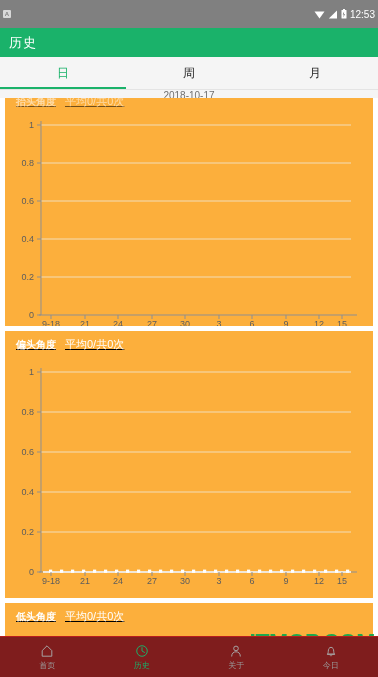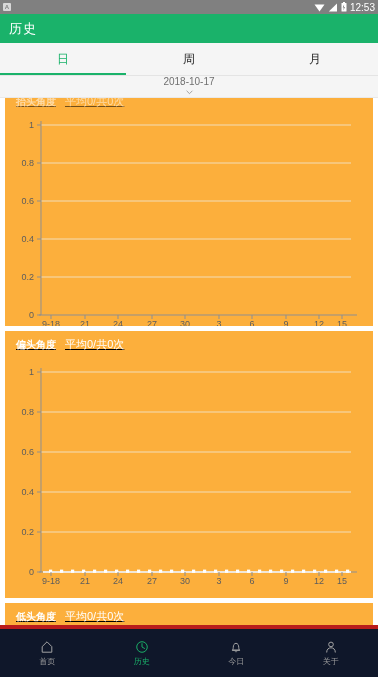--- a/index.html
+++ b/index.html
@@ -6,21 +6,21 @@
   html, body {
     width: 378px; height: 677px;
     font-family: "Liberation Sans", "DejaVu Sans", sans-serif;
     background: #ffffff;
     overflow: hidden;
   }
   .phone { position: relative; width: 378px; height: 677px; background:#fff; }
 
   
   .statusbar {
-    height: 14px; background: #808080; display:flex; align-items:center;
+    height: 28px; background: #808080; display:flex; align-items:center;
     padding: 1px 3px; color:#fff;
   }
   .sb-left { display:flex; align-items:center; gap:2px; flex:1; }
   .sb-appicon {
     width:8px; height:8px; background:#d8d8d8; color:#808080;
     font-size:6px; line-height:8px; text-align:center; border-radius:1px;
     font-weight:bold;
   }
   .sb-right { display:flex; align-items:center; gap:3px; }
   .sb-time { font-size:10px; color:#fff; letter-spacing:0px; }
@@ -71,22 +71,22 @@
   .card-head .stat { font-weight:normal; font-size:11px; }
 
   .chartbox { position:relative; width:100%; }
   .chartsvg { display:block; width:100%; }
 
   
   .card.clipped { margin-top:0; }
 
   
   .bottomnav {
-    position:absolute; bottom:0; left:0; right:0; height:52px;
-    background:#0f172a; border-top:4px solid #b91c1c;
+    position:absolute; bottom:0; left:0; right:0; height:41px;
+    background:#7f1d1d; border-top:1px solid #b91c1c;
     display:flex; align-items:center;
   }
   .navitem {
     flex:1; display:flex; flex-direction:column; align-items:center;
     justify-content:center; gap:1px;
   }
   .navitem .navlabel { font-size:8px; color:#9b9b9b; }
   .navitem.active .navlabel { color:#1ab26a; }
   .navicon { width:16px; height:16px; display:block; }
 
@@ -337,30 +337,30 @@
     <div class="navitem active">
       <svg class="navicon" viewBox="0 0 20 20">
         <circle cx="10" cy="10" r="6.6" fill="none" stroke="#1ab26a" stroke-width="1.2"></circle>
         <polyline points="10,5.8 10,10 13.2,11.8" fill="none" stroke="#1ab26a" stroke-width="1.2" stroke-linecap="round"></polyline>
       </svg>
       <span class="navlabel">历史</span>
     </div>
 
     <div class="navitem">
       <svg class="navicon" viewBox="0 0 20 20">
+        <circle cx="10" cy="6.8" r="2.9" fill="none" stroke="#a8a8a8" stroke-width="1.2"></circle>
+        <path d="M4.6 16.4 C4.6 12.8 7 11 10 11 C13 11 15.4 12.8 15.4 16.4" fill="none" stroke="#a8a8a8" stroke-width="1.2" stroke-linecap="round"></path>
+      </svg>
+      <span class="navlabel">关于</span>
+    </div>
+
+    <div class="navitem">
+      <svg class="navicon" viewBox="0 0 20 20">
         <path d="M5.6 14 C5.6 14 6.6 12.8 6.6 10.4 C6.6 7.6 7.8 5.4 10 5.4 C12.2 5.4 13.4 7.6 13.4 10.4 C13.4 12.8 14.4 14 14.4 14 Z" fill="none" stroke="#a8a8a8" stroke-width="1.2" stroke-linejoin="round"></path>
         <line x1="5" y1="14" x2="15" y2="14" stroke="#a8a8a8" stroke-width="1.2"></line>
         <path d="M8.8 15.4 A1.4 1.4 0 0 0 11.2 15.4" fill="none" stroke="#a8a8a8" stroke-width="1.1"></path>
       </svg>
       <span class="navlabel">今日</span>
     </div>
 
-    <div class="navitem">
-      <svg class="navicon" viewBox="0 0 20 20">
-        <circle cx="10" cy="6.8" r="2.9" fill="none" stroke="#a8a8a8" stroke-width="1.2"></circle>
-        <path d="M4.6 16.4 C4.6 12.8 7 11 10 11 C13 11 15.4 12.8 15.4 16.4" fill="none" stroke="#a8a8a8" stroke-width="1.2" stroke-linecap="round"></path>
-      </svg>
-      <span class="navlabel">关于</span>
-    </div>
-
   </div>
 
 </div>
 
 </body></html>

